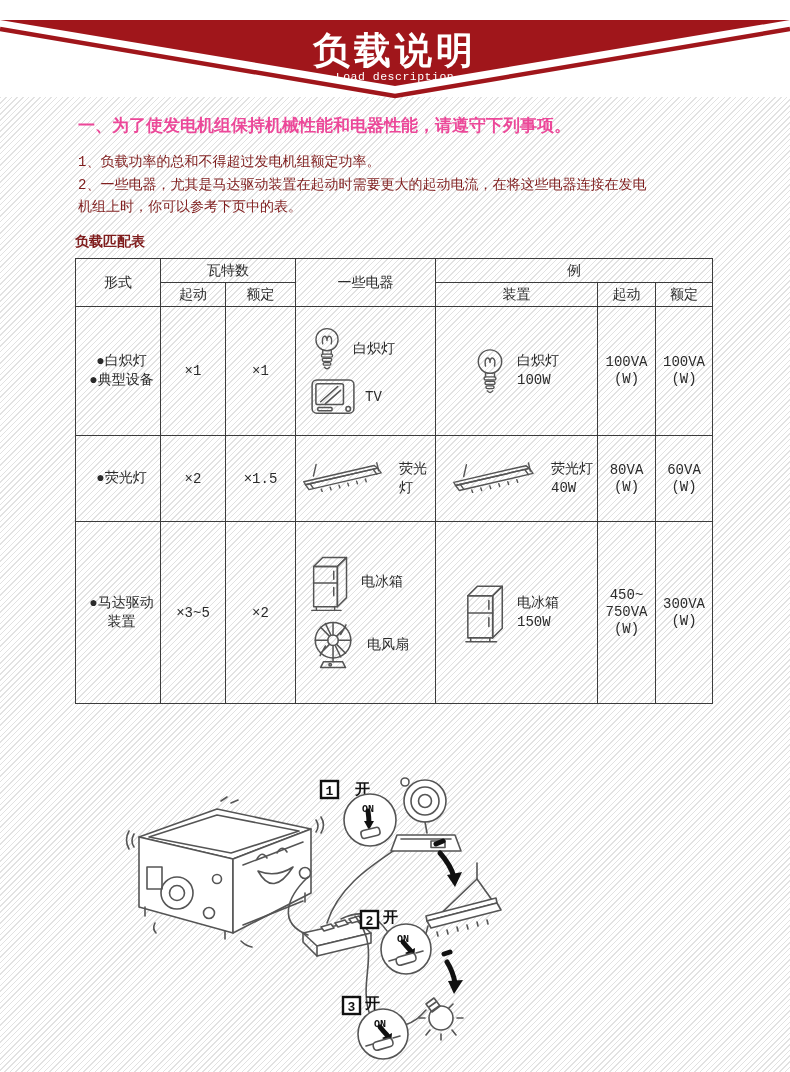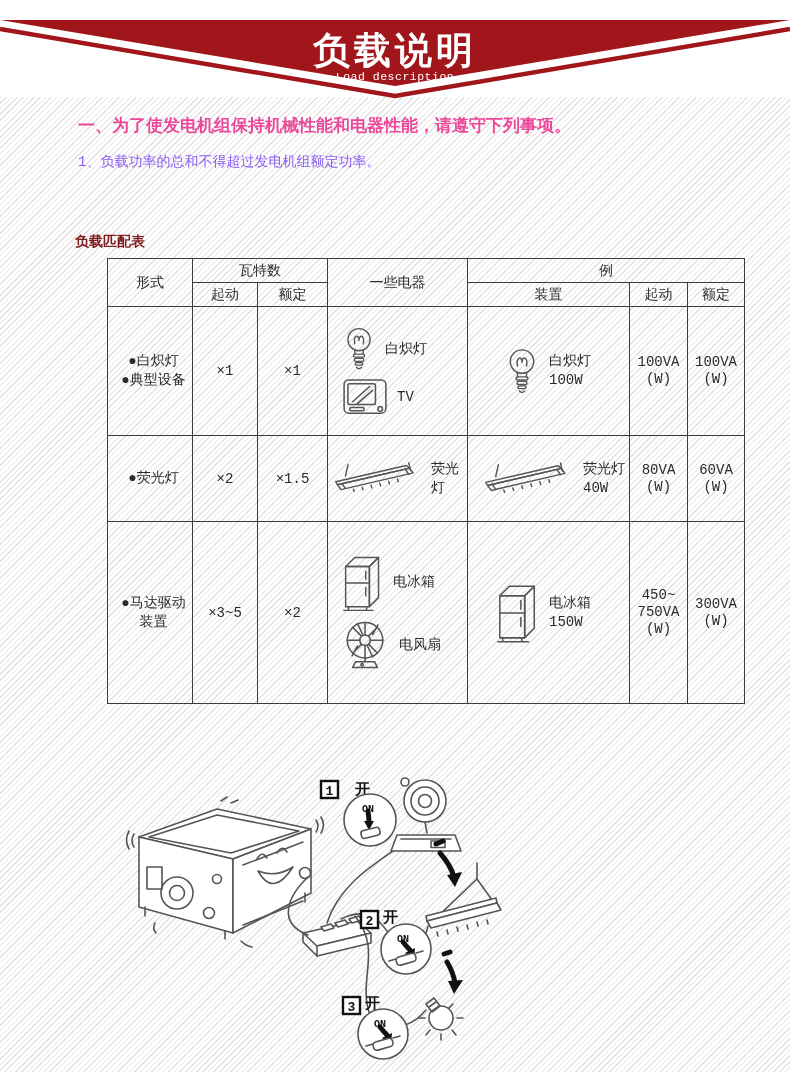--- a/index.html
+++ b/index.html
@@ -6,23 +6,23 @@
   .page{position:relative;width:790px;height:1072px;background:#fff;overflow:hidden;
         font-family:Liberation Mono, monospace;color:#2b2b2b;}
   .hatch{position:absolute;left:0;top:97px;width:790px;height:975px;
          background:repeating-linear-gradient(135deg,rgba(150,150,150,.28) 0,rgba(150,150,150,.28) 1px,transparent 1px,transparent 4px);}
   .banner-svg{position:absolute;top:0;left:0;display:block;}
   .banner-title{font-size:37px;font-weight:bold;letter-spacing:4px;}
   .banner-sub{font-size:11.5px;letter-spacing:.5px;}
   .h1,.h2{position:absolute;left:78px;font-size:17px;font-weight:bold;color:#ec4899;white-space:nowrap;}
   .h1{top:114px;}
   .h2{top:730px;}
-  .paras{position:absolute;left:78px;top:151px;width:578px;font-size:14px;line-height:22.5px;color:#8b5cf6;}
+  .paras{position:absolute;left:78px;top:151px;width:578px;font-size:14px;line-height:22.5px;color:#7f1d1d;}
   .tcaption{position:absolute;left:75px;top:233px;font-size:14px;font-weight:bold;color:#7f1d1d;}
-  table.load{position:absolute;left:75px;top:258px;width:637px;border-collapse:collapse;table-layout:fixed;margin-left:32px;}
+  table.load{position:absolute;left:75px;top:258px;width:637px;border-collapse:collapse;table-layout:fixed;}
   table.load td{border:1.5px solid #3c3c3c;text-align:center;vertical-align:middle;font-size:14px;padding:0;color:#2b2b2b;}
   tr.hrow td{height:23px;}
   .cell-type{text-align:left;padding-left:7px !important;font-size:13px;line-height:19px;}
   .watt{font-size:15px;}
   .cell-dev{padding:4px 0 !important;}
   .dev{display:flex;align-items:center;gap:9px;padding:3px 0 3px 14px;}
   .dev.tube{align-items:flex-start;padding-left:6px;}
   .devlabel{font-size:14px;text-align:left;line-height:19px;}
   .va{font-size:12.5px;line-height:17px;}
   .icon svg{display:block;}
@@ -100,20 +100,21 @@
   <svg class="banner-svg" width="790" height="100" viewBox="0 0 790 100">
     <polygon points="0,20 790,20 395,86" fill="#A0161B"></polygon>
     <polyline points="0,29 395,96 790,29" fill="none" stroke="#A0161B" stroke-width="4.5"></polyline>
     <text x="395" y="63" text-anchor="middle" fill="#fff" class="banner-title">负载说明</text>
     <text x="395" y="80" text-anchor="middle" fill="#fff" class="banner-sub">Load description</text>
   </svg>
 
   <div class="h1">一、为了使发电机组保持机械性能和电器性能，请遵守下列事项。</div>
   <div class="paras">
     <div>1、负载功率的总和不得超过发电机组额定功率。</div>
+    <div>2、一些电器，尤其是马达驱动装置在起动时需要更大的起动电流，在将这些电器连接在发电机组上时，你可以参考下页中的表。</div>
   </div>
 
   <div class="tcaption">负载匹配表</div>
   <table class="load">
     <colgroup>
       <col style="width:85px">
         <col style="width:65px">
         <col style="width:70px">
       <col style="width:140px">
         <col style="width:162px">

